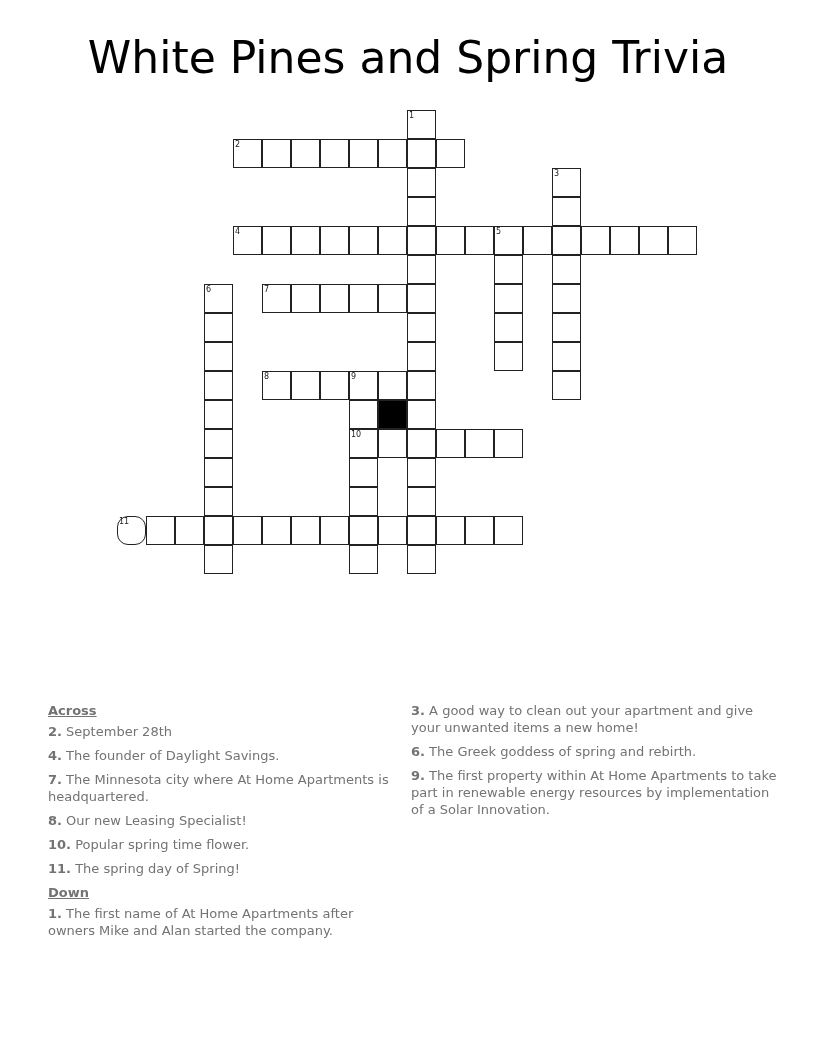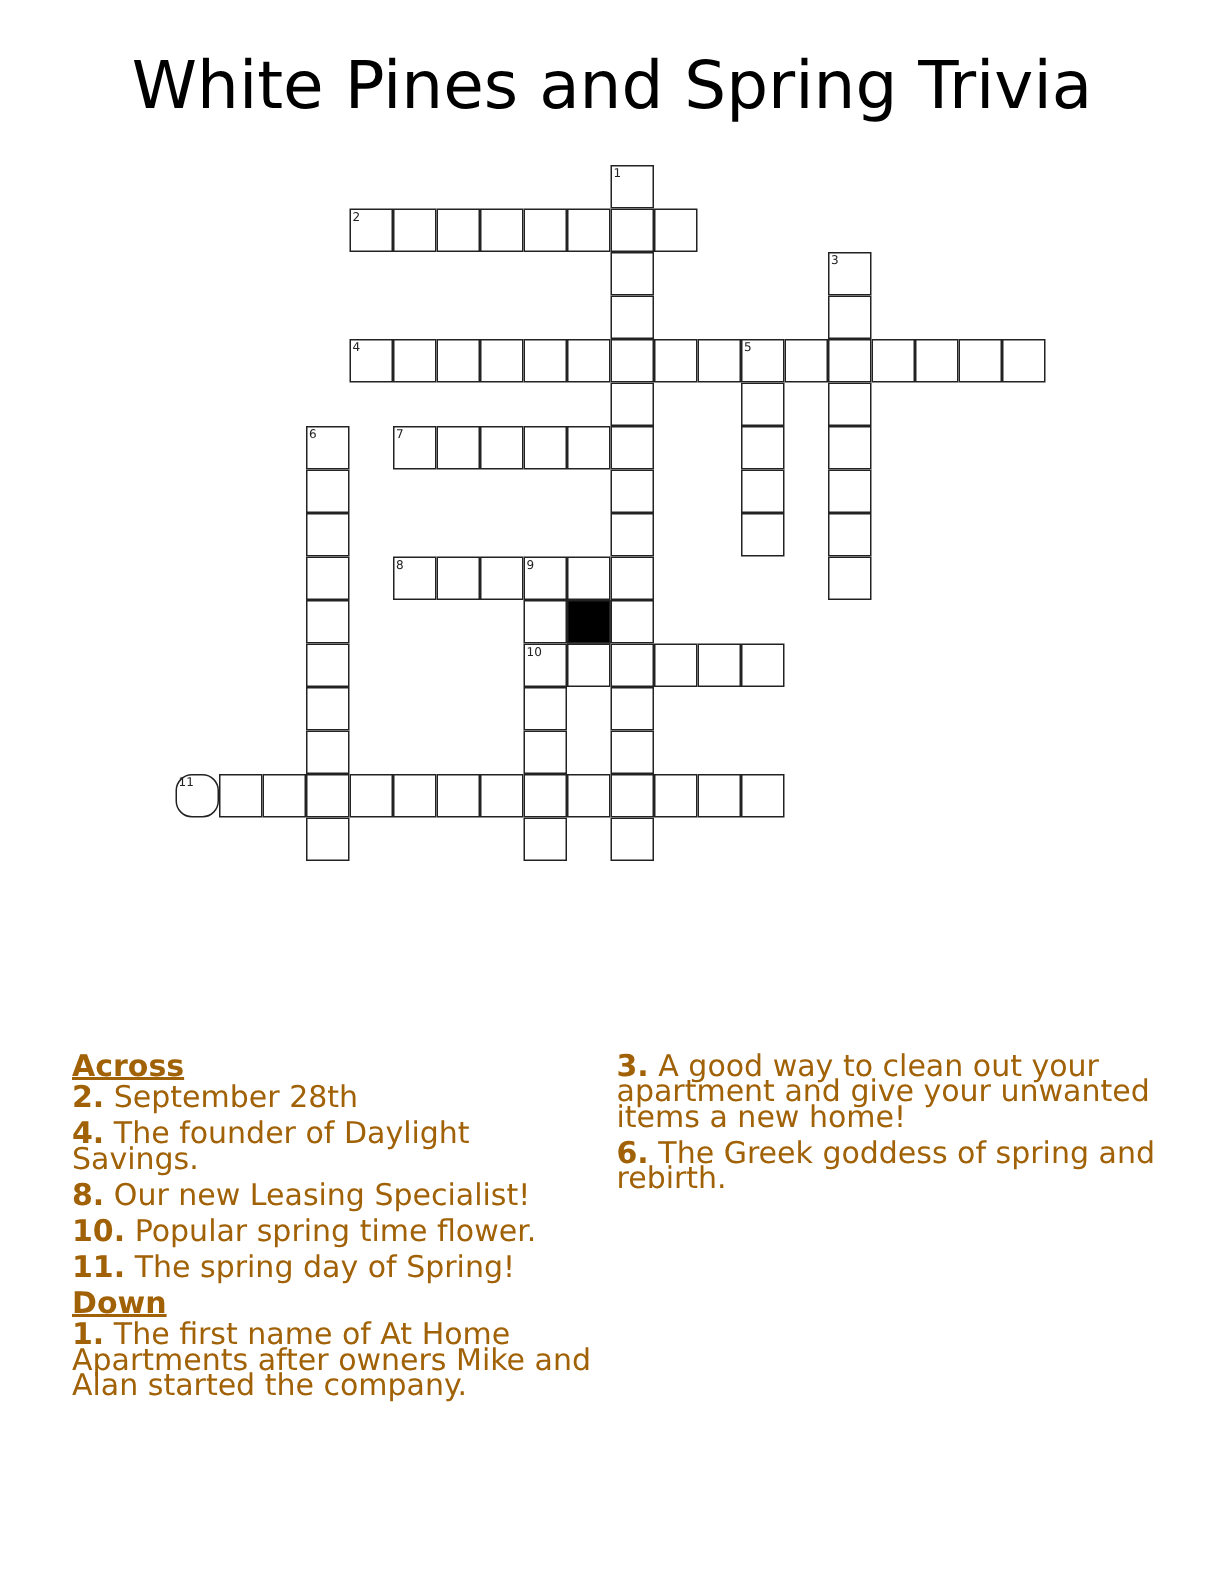--- a/index.html
+++ b/index.html
@@ -2,21 +2,21 @@
 <html><head>
 <meta charset="utf-8">
 <style>
   html, body { margin:0; padding:0; background:#fff; }
   body { width:816px; height:1056px; position:relative; overflow:hidden; font-family:"DejaVu Sans", sans-serif; color:#111; }
   .title { position:absolute; left:0; top:32px; width:816px; text-align:center; font-family:"DejaVu Sans", sans-serif; font-size:44px; letter-spacing:0px; color:#000; font-weight:normal; }
   .grid { position:absolute; left:117px; top:110px; width:600px; height:480px; }
   .cell { position:absolute; width:29px; height:29px; box-sizing:border-box; border:1.5px solid #222; background:#fff; }
   .cell.black { background:#000; }
   .num { position:absolute; left:1px; top:0px; font-size:8px; line-height:9px; font-family:"DejaVu Sans", sans-serif; color:#222; }
-  .clues { position:absolute; top:702px; font-size:20px; line-height:17px; font-family:"DejaVu Sans", sans-serif; color:#a16207; }
+  .clues { position:absolute; top:702px; font-size:13px; line-height:17px; font-family:"DejaVu Sans", sans-serif; color:#737373; }
   .clues.left { left:48px; width:350px; }
   .clues.right { left:411px; width:370px; }
   .heading { text-decoration:underline; font-weight:bold; margin:0 0 4px 0; }
   .clue { margin:0 0 7px 0; }
   .clue .n { font-weight:bold; }
 </style>
 </head>
 <body>
 
 <div class="title">White Pines and Spring Trivia</div>
@@ -134,23 +134,25 @@
     <div class="cell" style="left: 319px; top: 406px;"></div>
     <div class="cell" style="left: 348px; top: 406px;"></div>
     <div class="cell" style="left: 377px; top: 406px;"></div>
     <div class="cell black" style="left: 261px; top: 290px;"></div>
   </div>
 
 <div class="clues left">
   <div class="heading">Across</div>
   <div class="clue"><span class="n">2.</span><span> September 28th</span></div>
   <div class="clue"><span class="n">4.</span><span> The founder of Daylight Savings.</span></div>
+  <div class="clue"><span class="n">7.</span><span> The Minnesota city where At Home Apartments is headquartered.</span></div>
   <div class="clue"><span class="n">8.</span><span> Our new Leasing Specialist!</span></div>
   <div class="clue"><span class="n">10.</span><span> Popular spring time flower.</span></div>
   <div class="clue"><span class="n">11.</span><span> The spring day of Spring!</span></div>
   <div class="heading">Down</div>
   <div class="clue"><span class="n">1.</span><span> The first name of At Home Apartments after owners Mike and Alan started the company.</span></div>
 </div>
 
 <div class="clues right">
   <div class="clue"><span class="n">3.</span><span> A good way to clean out your apartment and give your unwanted items a new home!</span></div>
   <div class="clue"><span class="n">6.</span><span> The Greek goddess of spring and rebirth.</span></div>
+  <div class="clue"><span class="n">9.</span><span> The first property within At Home Apartments to take part in renewable energy resources by implementation of a Solar Innovation.</span></div>
 </div>
 
 </body></html>

